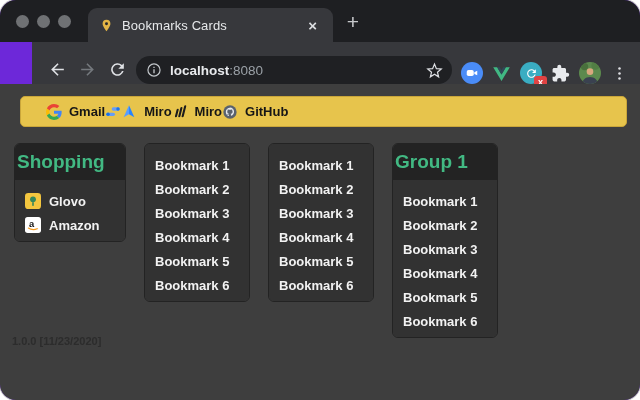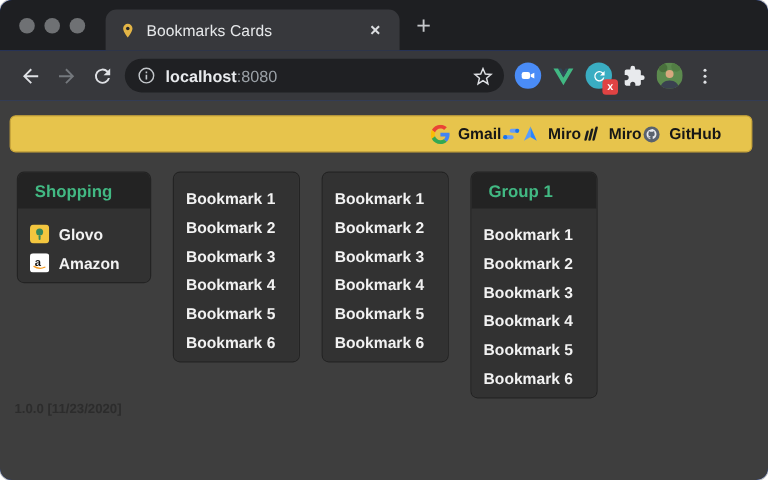--- a/index.html
+++ b/index.html
@@ -1,35 +1,35 @@
 <!DOCTYPE html>
 <html><head>
 <meta charset="utf-8">
 <style>
   * { box-sizing: border-box; }
   html,body { margin:0; padding:0; background:#ffffff; font-family:"Liberation Sans", sans-serif; }
   .stage { width:640px; height:400px; position:relative; background:#fff; }
-  .window { position:absolute; inset:0; border-radius:10px; overflow:hidden; background:#1d4ed8;
+  .window { position:absolute; inset:0; border-radius:16px; overflow:hidden; background:#6d28d9;
             box-shadow:0 0 0 1px rgba(0,0,0,.25); }
 
   
   .tabstrip { height:42px; background:#1e1f22; position:relative; }
   .traffic { position:absolute; left:16px; top:15px; display:flex; gap:8px; }
   .traffic span { width:13px; height:13px; border-radius:50%; background:#6f7174; display:block; }
   .tab { position:absolute; left:88px; top:8px; width:245px; height:34px; background:#37383c;
          border-radius:9px 9px 0 0; display:flex; align-items:center; padding:0 12px; }
   .tab .favicon { width:13px; height:13px; flex:0 0 auto; }
   .tab .title { flex:1; margin-left:9px; font-size:13px; color:#e6e8ea; letter-spacing:.1px;
                 white-space:nowrap; overflow:hidden; }
   .tab .close { color:#dcdee1; font-size:15px; font-weight:bold; line-height:1; padding:2px 4px; }
   .newtab { position:absolute; left:340px; top:9px; width:26px; height:26px; display:flex;
             align-items:center; justify-content:center; color:#c6c8cb; font-size:21px; font-weight:300; }
 
   
-  .toolbar { height:42px; background:#37383c; display:flex; align-items:center; padding:0 10px 0 10px; }
+  .toolbar { height:42px; background:#37383c; display:flex; align-items:flex-end; padding:0 10px 0 10px;margin-left:32px; }
   .navbtn { width:30px; height:30px; display:flex; align-items:center; justify-content:center; flex:0 0 auto; }
   .navbtn svg { width:19px; height:19px; }
   .urlbar { width:316px; height:28px; background:#1f2023; border-radius:14px; display:flex;
             align-items:center; padding:0 9px 0 10px; margin:0 7px 0 4px; flex:0 0 auto; }
   .urlbar .info { width:16px; height:16px; flex:0 0 auto; }
   .urlbar .url { margin-left:8px; font-size:13.5px; color:#e8eaed; font-weight:600; white-space:nowrap; }
   .urlbar .port { color:#9aa0a6; font-weight:400; }
   .urlbar .spacer { flex:1; }
   .urlbar .star { width:17px; height:17px; flex:0 0 auto; }
   .exts { display:flex; align-items:center; gap:9px; margin-left:2px; }
@@ -38,29 +38,29 @@
   .zoomext { background:#4a8cf7; }
   .syncext { background:#3aadc2; }
   .badge { position:absolute; right:-5px; bottom:-5px; width:13px; height:13px; background:#e04343;
            border-radius:3px; color:#fff; font-size:9px; font-weight:bold; display:flex;
            align-items:center; justify-content:center; line-height:1; }
   .avatar { width:22px; height:22px; border-radius:50%; overflow:hidden; flex:0 0 auto; }
   .kebab { width:18px; height:20px; display:flex; align-items:center; justify-content:center; }
 
   
   .page { height:316px; background:#3e3e3e; position:relative; }
-  .bmbar { position:absolute; left:8px; right:13px; top:12px; height:31px; background:#e7c44c;
+  .bmbar { position:absolute; left:20px; right:13px; top:12px; height:31px; background:#e7c44c;
            border:1px solid #caa63a; border-radius:5px; display:flex; align-items:center;
-           justify-content:flex-end; padding:12px 25px; }
+           justify-content:flex-start; padding:12px 25px; }
   .bmitem { display:flex; align-items:center; gap:7px; font-size:13px; font-weight:bold; color:#161616; }
   .bmitem svg, .bmitem .icon16 { width:16px; height:16px; flex:0 0 auto; }
 
   .cards { position:absolute; left:14px; top:59px; display:flex; gap:18px; align-items:flex-start; }
   .card { border-radius:6px; overflow:hidden; border:1px solid #232323; }
-  .card-header { background:#232323; color:#42b983; font-size:14px; font-weight:bold; padding:7px 14px; }
+  .card-header { background:#232323; color:#42b983; font-size:19px; font-weight:bold; padding:7px 2px; }
   .card-body { background:#323232; padding:5px 10px 8px; }
   .card.shopping { width:112px; }
   .card.group { width:106px; }
   .row { height:24px; display:flex; align-items:flex-end; color:#f2f2f2; font-size:13px; font-weight:600;
          white-space:nowrap; }
   .row .shopicon { width:16px; height:16px; margin-right:8px; flex:0 0 auto; }
 
   .version { position:absolute; left:12px; top:251px; font-size:11px; font-weight:bold; color:#2c2c2c; }
 </style>
 </head>

